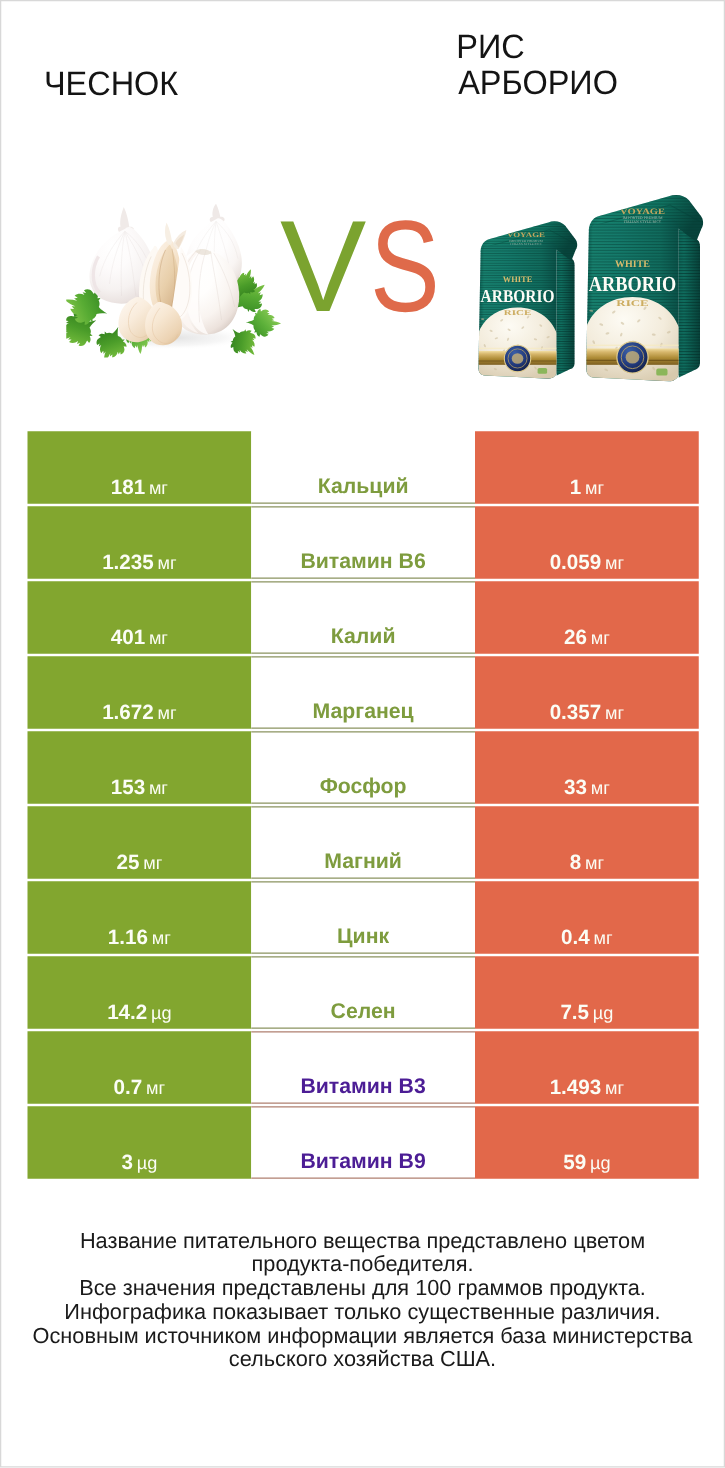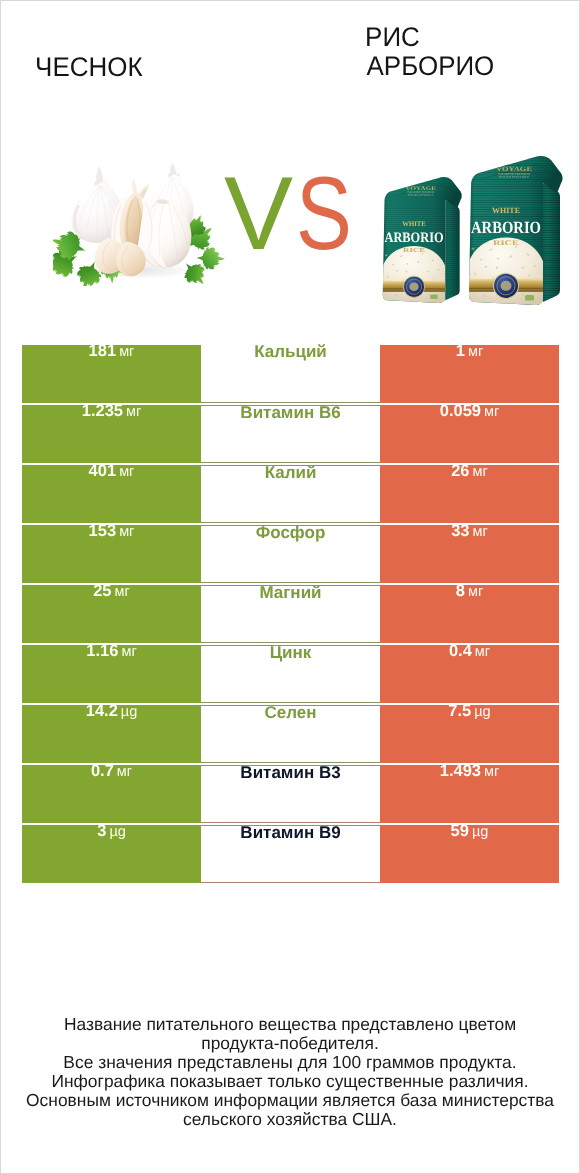--- a/index.html
+++ b/index.html
@@ -35,35 +35,35 @@
   .vs .v{color:#7ba32f;transform:scaleX(.995);transform-origin:left top;}
   .vs .s{color:#df6a4a;transform:scaleX(.805);transform-origin:left top;margin-left:3px;}
 
   .imgL{position:absolute;left:52px;top:162px;width:172px;height:123px;}
   .imgR{position:absolute;left:381px;top:151px;width:190px;height:161px;}
 
   
   .tbl{position:absolute;left:21px;top:344px;width:537px;}
   .row{position:relative;height:58px;margin-bottom:2px;display:flex;}
   .row:last-child{margin-bottom:0;}
-  .cell{width:179px;height:58px;display:flex;align-items:flex-start;justify-content:center;box-sizing:border-box;}
+  .cell{width:179px;height:58px;display:flex;align-items:flex-end;justify-content:center;box-sizing:border-box;}
   .cell>span{position:relative;top:-3.5px;}
   .c-left{background:#82a62f;}
   .c-right{background:#e2684a;}
   .c-mid{background:#fff;border-top:1px solid #8b9460;border-bottom:1px solid #8b9460;}
   .row.r-red .c-mid{border-top-color:#b08070;border-bottom-color:#b08070;}
   .row:first-child .c-mid{border-top:none;}
 
   .val{color:#fbfdf5;font-weight:700;font-size:16.5px;white-space:nowrap;letter-spacing:0;}
   .val .u{font-size:14.5px;font-weight:400;margin-left:3px;letter-spacing:0;}
   .nut{font-weight:700;font-size:17px;color:#7e9c3e;letter-spacing:0;}
-  .row.r-red .nut{color:#0f172a;}
+  .row.r-red .nut{color:#4c1d95;}
 
   
-  .foot{position:absolute;left:0;top:1014px;width:578px;text-align:center;
+  .foot{position:absolute;left:0;top:982px;width:578px;text-align:center;
         font-size:17.4px;line-height:18.9px;color:#1a1a1a;font-weight:400;}
 </style>
 </head>
 <body>
 
 <div class="page">
 
   <div class="hdr">
     <div class="ttl ttl-l"><i>ЧЕСНОК</i></div>
     <div class="ttl ttl-r"><i>РИС</i><br><i>АРБОРИО</i></div>
@@ -403,20 +403,31 @@
         </div>
         <div class="cell c-mid">
           <span class="nut">Калий</span>
         </div>
         <div class="cell c-right">
           <span class="val">26<span class="u">мг</span></span>
         </div>
       </div>
       <div class="row">
         <div class="cell c-left">
+          <span class="val">1.672<span class="u">мг</span></span>
+        </div>
+        <div class="cell c-mid">
+          <span class="nut">Марганец</span>
+        </div>
+        <div class="cell c-right">
+          <span class="val">0.357<span class="u">мг</span></span>
+        </div>
+      </div>
+      <div class="row">
+        <div class="cell c-left">
           <span class="val">153<span class="u">мг</span></span>
         </div>
         <div class="cell c-mid">
           <span class="nut">Фосфор</span>
         </div>
         <div class="cell c-right">
           <span class="val">33<span class="u">мг</span></span>
         </div>
       </div>
       <div class="row">

